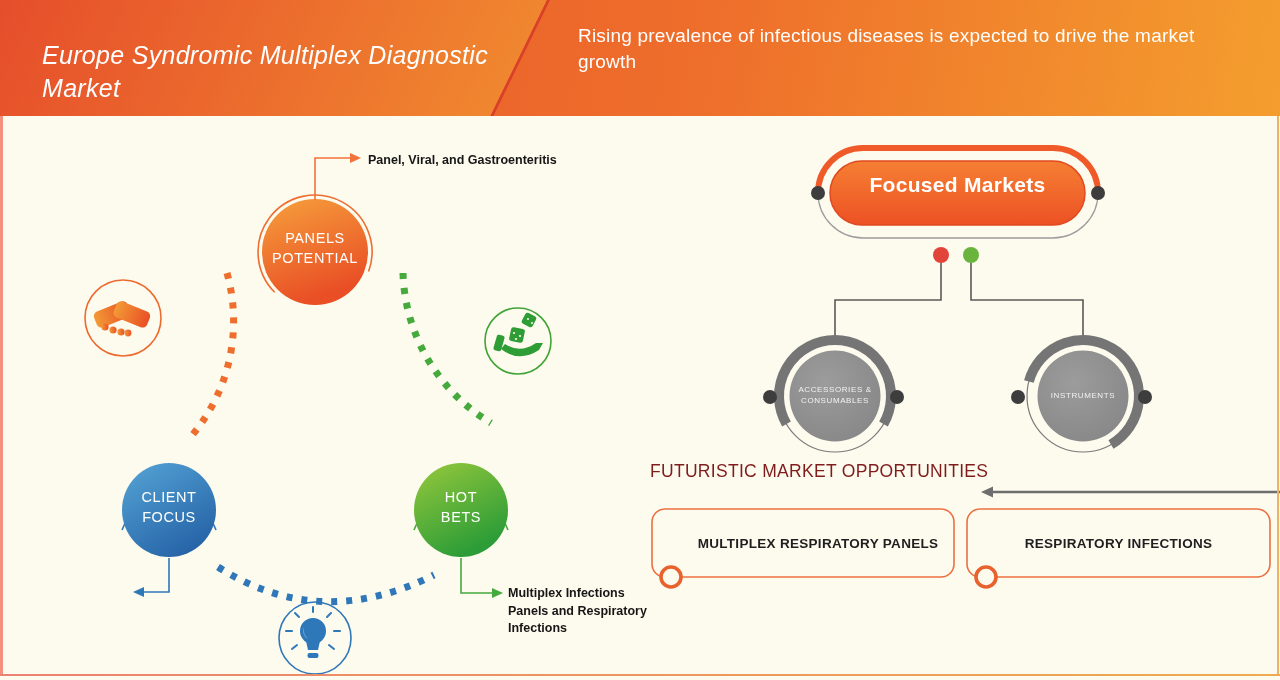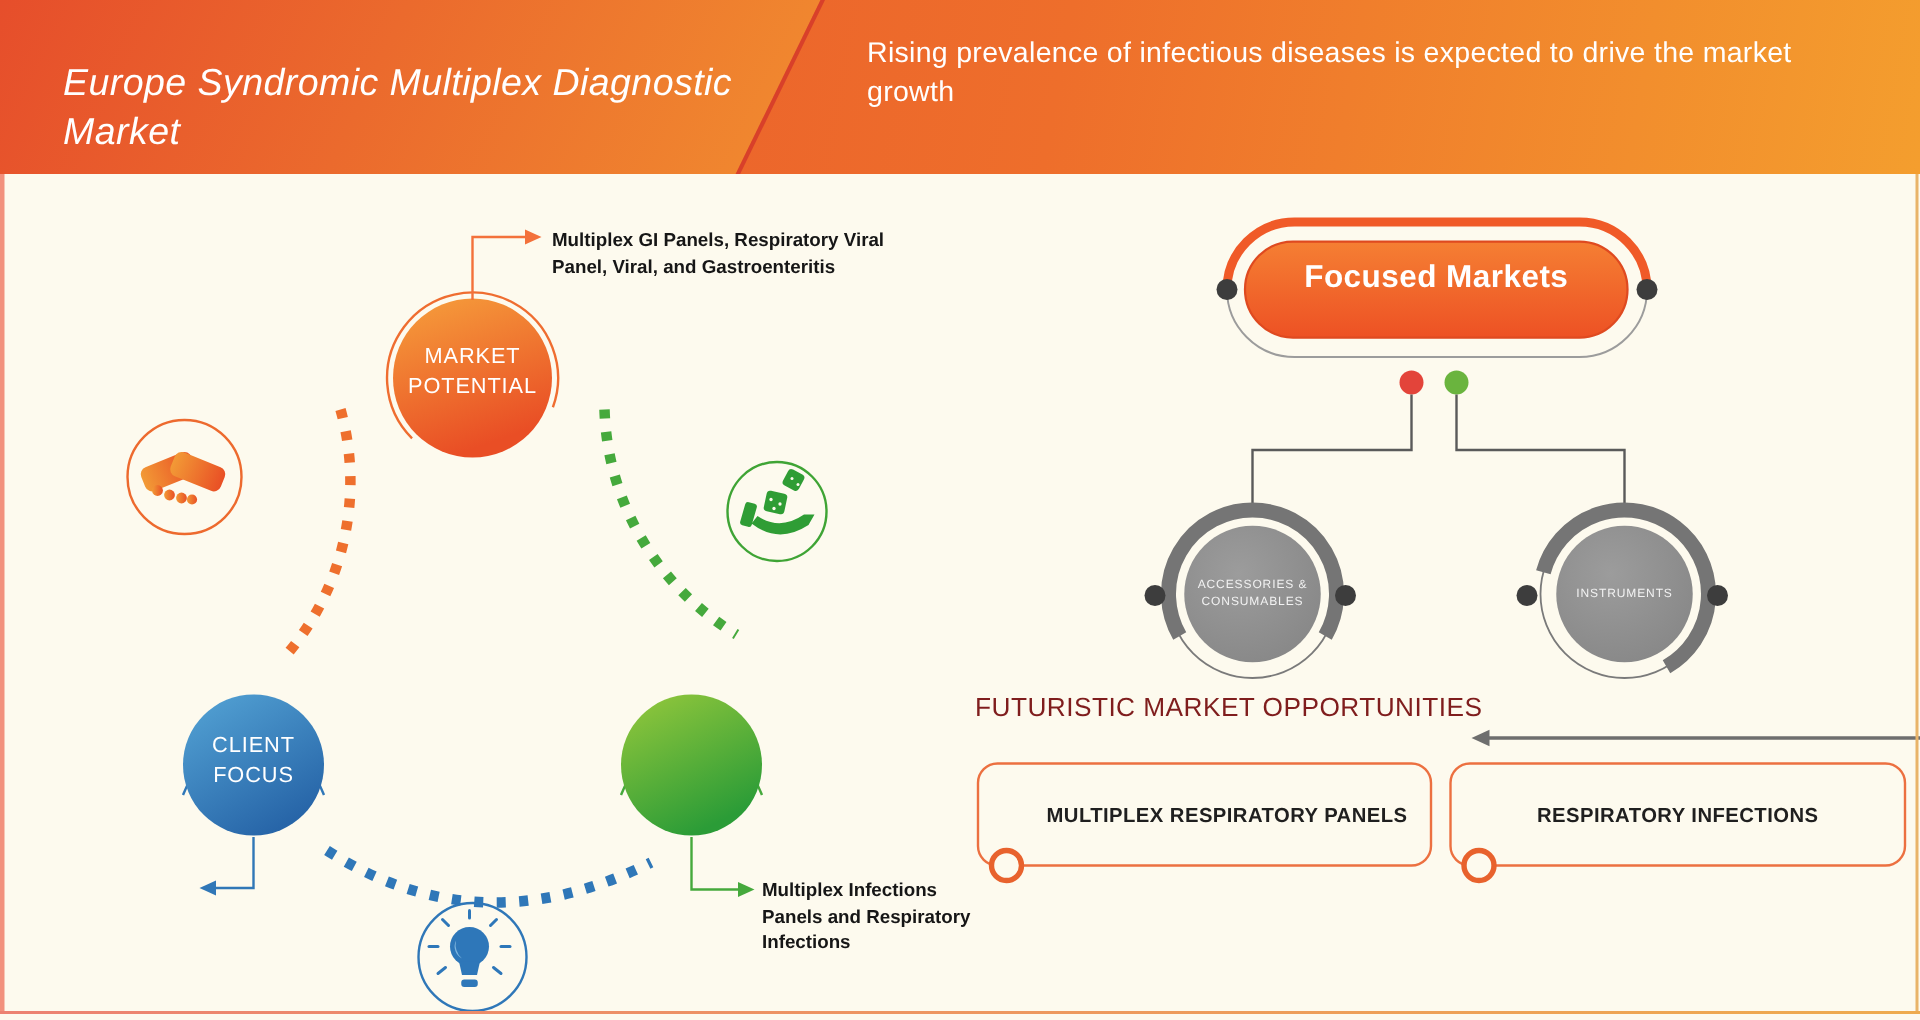--- a/index.html
+++ b/index.html
@@ -174,33 +174,36 @@
 
     <line x1="992" y1="492" x2="1280" y2="492" stroke="#6e6e6e" stroke-width="2.4"></line>
     <polygon points="993,486.5 981,492 993,497.5" fill="#6e6e6e"></polygon>
     <rect x="652" y="509" width="302" height="68" rx="13" fill="none" stroke="#ec7040" stroke-width="1.6"></rect>
     <rect x="967" y="509" width="303" height="68" rx="13" fill="none" stroke="#ec7040" stroke-width="1.6"></rect>
     <circle cx="671" cy="577" r="10" fill="#fdfaee" stroke="#e8622d" stroke-width="3.6"></circle>
     <circle cx="986" cy="577" r="10" fill="#fdfaee" stroke="#e8622d" stroke-width="3.6"></circle>
   </svg>
 
   <div class="lbl node-label" style="left:255px;top:229px;">
-    <div>MARKET</div>
+    <div>PANELS</div>
     <div>POTENTIAL</div>
   </div>
   <div class="lbl ann" style="left:368px;top:152px;">
-    <div>Multiplex GI Panels, Respiratory Viral</div>
     <div>Panel, Viral, and Gastroenteritis</div>
   </div>
 
   <div class="lbl node-label" style="left:109px;top:488px;">
     <div>CLIENT</div>
     <div>FOCUS</div>
   </div>
 
+  <div class="lbl node-label" style="left:401px;top:488px;">
+    <div>HOT</div>
+    <div>BETS</div>
+  </div>
   <div class="lbl ann" style="left:508px;top:585px;">
     <div>Multiplex Infections</div>
     <div>Panels and Respiratory</div>
     <div>Infections</div>
   </div>
 
   <div class="lbl pill-label">Focused Markets</div>
 
   <div class="lbl gray-label" style="left:770px;top:384px;">
     <div>ACCESSORIES &amp;</div>

